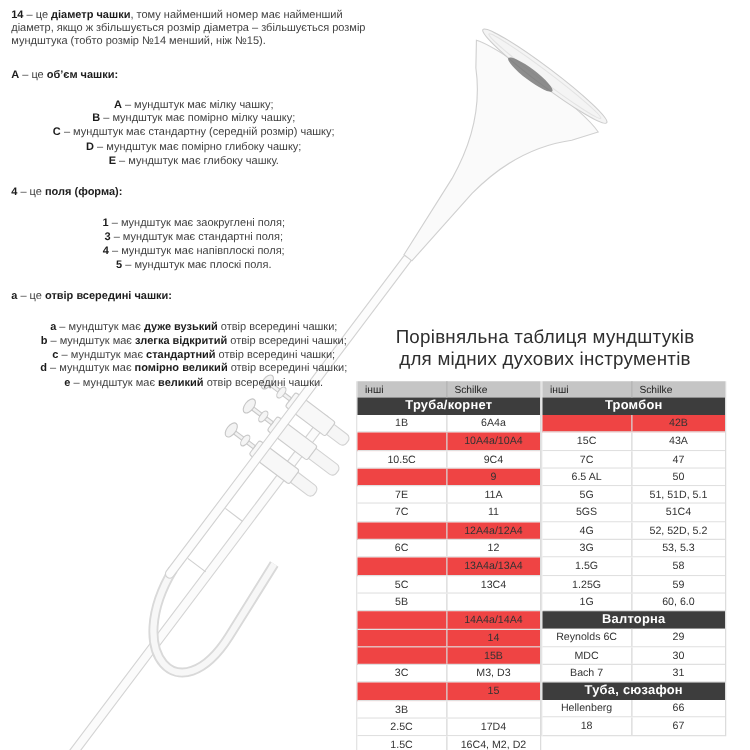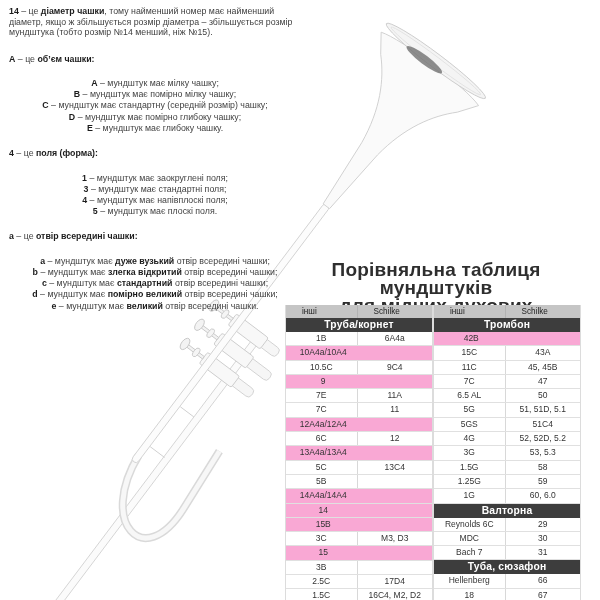--- a/index.html
+++ b/index.html
@@ -8,34 +8,34 @@
   .trumpet{position:absolute;left:0;top:0;z-index:0;}
   
   .textcol{position:absolute;left:9px;top:6px;width:292px;z-index:1;font-size:8.8px;line-height:10.5px;}
   .textcol b{color:#1c1c1c;font-weight:bold;}
   .intro{margin:0 0 16px 0;}
   .subhead{margin:14px 0 14px 0;}
   .def-list{margin:0 0 6px 0;text-align:center;}
   .def-line{line-height:11.2px;white-space:nowrap;}
   
   .tbl-title{position:absolute;left:288px;top:261px;width:296px;z-index:1;text-align:center;
-             font-size:19px;line-height:18px;font-weight:700;color:#2e2e2e;letter-spacing:.2px;}
+             font-size:15px;line-height:18px;font-weight:400;color:#2e2e2e;letter-spacing:.2px;}
   
   .ctable{position:absolute;top:305px;width:146px;z-index:2;font-size:8.5px;color:#333;
           border-left:1px solid #dcdcdc;border-right:1px solid #dcdcdc;background:#fff;}
   .ctable.left{left:285px;}
   .ctable.right{left:433px;}
   .thead{display:flex;background:#c5c5c5;height:13px;line-height:13px;color:#222;font-size:8.2px;}
-  .th{padding:0 16px;box-sizing:border-box;}
+  .th{padding:0 6px;box-sizing:border-box;}
   .th.c0{width:49%;border-right:1px solid #b3b3b3;}
   .th.c1{width:51%;}
   .tband{background:#3d3d3d;color:#ffffff;font-weight:bold;text-align:center;
          height:14px;line-height:14px;font-size:10.3px;letter-spacing:.2px;}
   .trow{display:flex;height:13.3px;line-height:13.3px;border-bottom:1px solid #e0e0e0;background:#fff;text-align:center;}
-  .trow.alt{background:#f9a8d4;flex-direction:column;}
+  .trow.alt{background:#ef4444;}
   .td{padding:0 4px;box-sizing:border-box;overflow:hidden;white-space:nowrap;}
   .td.c0{width:49%;border-right:1px solid #d8d8d8;}
   .td.c1{width:51%;}
 </style>
 </head>
 <body>
 
 <div class="page">
 
   <svg class="trumpet" width="600" height="600" viewBox="0 0 600 600">
@@ -205,24 +205,20 @@
       <div class="tband">Тромбон</div>
       <div class="trow alt">
         <div class="td c0"></div>
         <div class="td c1">42B</div>
       </div>
       <div class="trow">
         <div class="td c0">15C</div>
         <div class="td c1">43A</div>
       </div>
       <div class="trow">
-        <div class="td c0">11C</div>
-        <div class="td c1">45, 45B</div>
-      </div>
-      <div class="trow">
         <div class="td c0">7C</div>
         <div class="td c1">47</div>
       </div>
       <div class="trow">
         <div class="td c0">6.5 AL</div>
         <div class="td c1">50</div>
       </div>
       <div class="trow">
         <div class="td c0">5G</div>
         <div class="td c1">51, 51D, 5.1</div>

